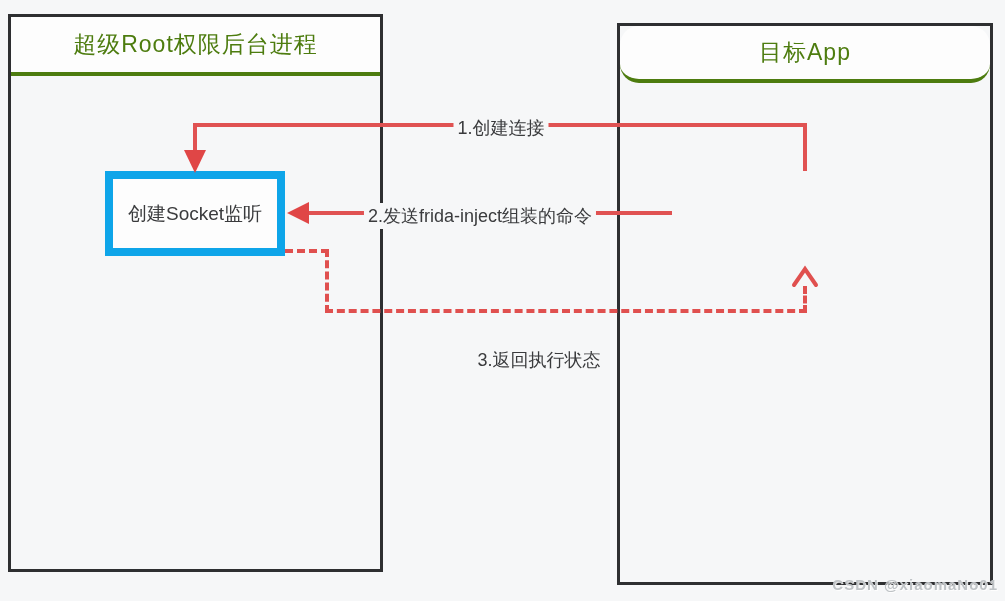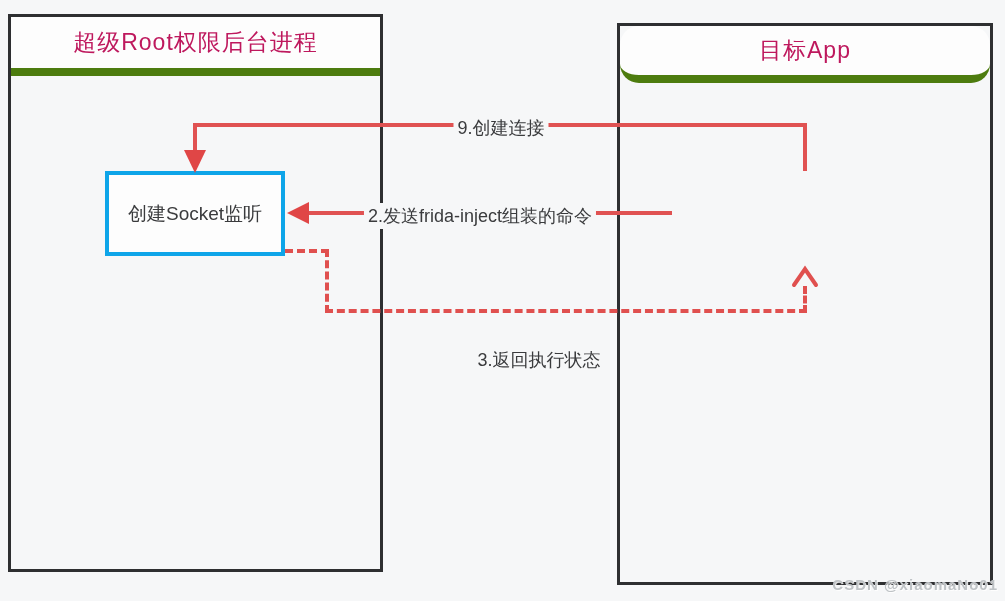--- a/index.html
+++ b/index.html
@@ -18,34 +18,34 @@
     position: absolute;
     border: 3px solid #2e2f31;
     background: #f6f7f8;
     z-index: 1;
   }
   .container .title-band {
     display: flex;
     align-items: center;
     justify-content: center;
     background: #fdfdfd;
-    border-bottom: 8px solid #4d7c0f;
+    border-bottom: 4px solid #4d7c0f;
     font-size: 23px;
-    color: #be185d;
+    color: #4d7c0f;
     letter-spacing: 1px;
   }
   .container-left  { left: 8px;  top: 14px; width: 375px; height: 558px; }
   .container-left  .title-band { height: 59px; }
   .container-right { left: 617px; top: 23px; width: 376px; height: 562px; }
   .container-right .title-band { height: 57px; border-radius: 19px; }
 
   
   .node {
     position: absolute;
-    border: 4px solid #0ea5e9;
+    border: 8px solid #0ea5e9;
     background: #fdfdfd;
     display: flex;
     flex-direction: column;
     align-items: center;
     justify-content: center;
     text-align: center;
     font-size: 19px;
     color: #3a3b3d;
     line-height: 25px;
     z-index: 2;
@@ -131,21 +131,21 @@
 
   <div class="node node-socket">
     <span>创建Socket监听</span>
   </div>
 
 
   <div class="seg h-solid a1-h"></div>
   <div class="seg v-solid a1-v-left"></div>
   <div class="seg v-solid a1-v-right"></div>
   <div class="a1-head"></div>
-  <div class="arrow-label label-1">9.创建连接</div>
+  <div class="arrow-label label-1">1.创建连接</div>
 
   <div class="seg h-solid a2-h"></div>
   <div class="a2-head"></div>
   <div class="arrow-label label-2">2.发送frida-inject组装的命令</div>
 
   <div class="seg h-dash a3-s1"></div>
   <div class="seg v-dash a3-s2"></div>
   <div class="seg h-dash a3-s3"></div>
   <div class="seg v-dash a3-s4"></div>
   <svg class="a3-head" width="30" height="23" viewBox="0 0 30 23">

